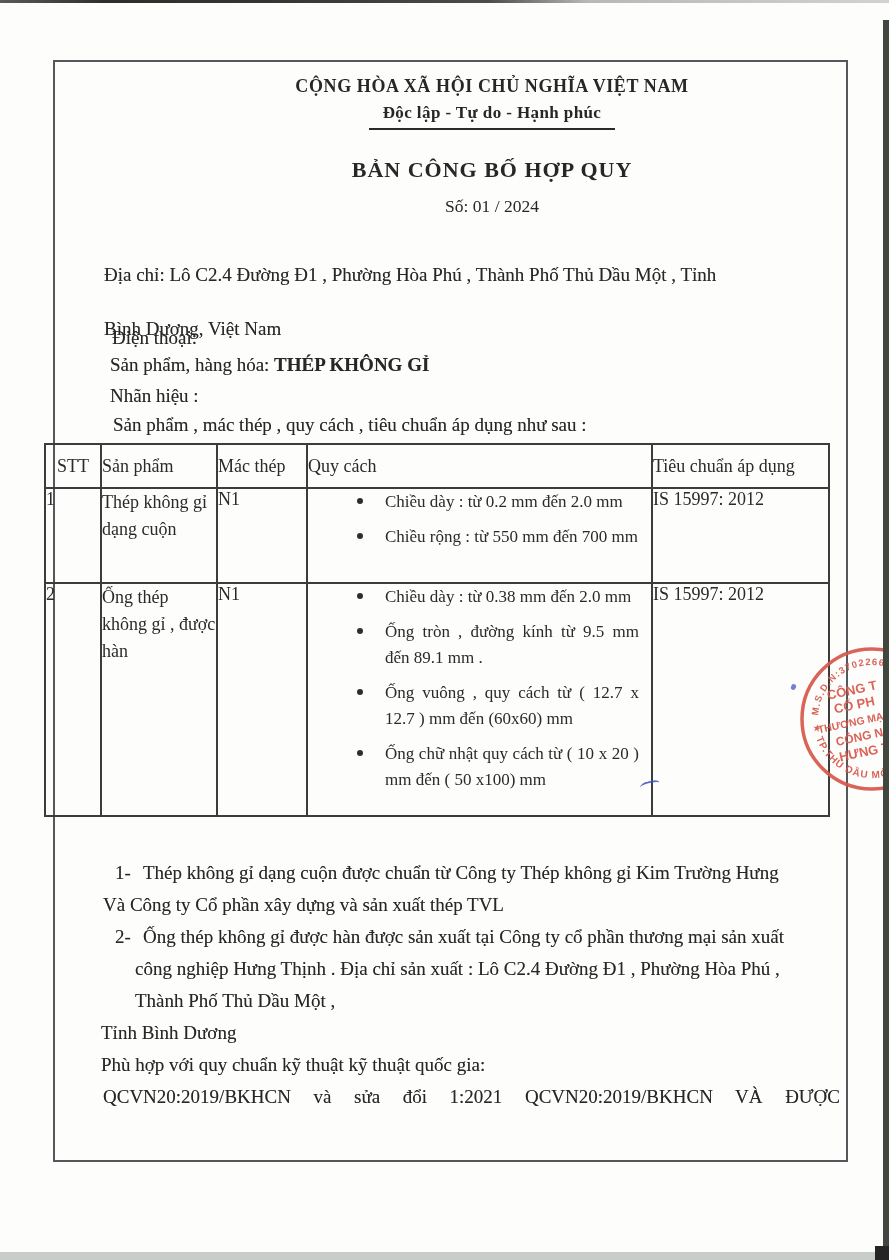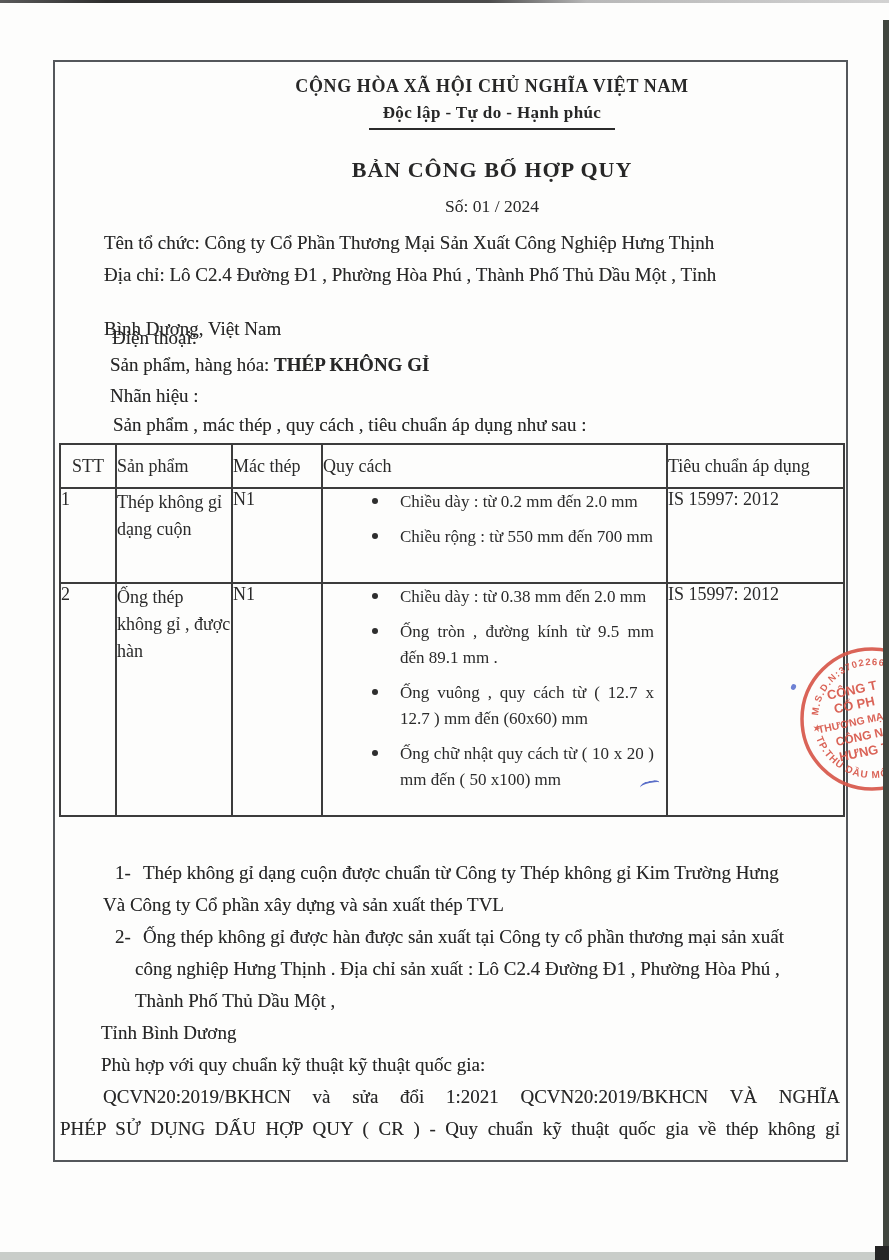--- a/index.html
+++ b/index.html
@@ -25,21 +25,21 @@
   .motto-wrap{top:103px;}
   .motto{display:inline-block;font-weight:bold;font-size:17px;letter-spacing:.4px;
     padding:0 14px 5px 14px;border-bottom:2px solid #2b2b2b;text-align:center;}
   .title{top:157px;font-weight:bold;font-size:22px;letter-spacing:1px;}
   .docnum{top:196px;font-size:17.5px;}
 
   .bodyline{font-size:19px;line-height:26px;text-shadow:0 0 .5px rgba(45,45,45,.4);}
   .bold{font-weight:bold;}
 
   
-  table.spec{position:absolute;left:59px;top:443px;width:784px;border-collapse:collapse;table-layout:fixed;}
+  table.spec{position:absolute;left:44px;top:443px;width:784px;border-collapse:collapse;table-layout:fixed;}
   table.spec td,table.spec th{border:2px solid #3c3c3c;vertical-align:top;
     font-size:18px;font-weight:normal;text-align:left;padding:0;color:#2a2a2a;}
   tr.hdr{height:44px;}
   tr.hdr th{vertical-align:middle;}
   tr.hdr th.c{text-align:center;padding-left:0;}
   tr.r1{height:95px;} tr.r2{height:233px;}
   td.stt{text-align:center;padding-top:10px;}
   td.prod{padding:10px 8px 0 13px;text-align:justify;line-height:27px;}
   td.grade{text-align:center;padding-top:10px;}
   td.specs{padding:9px 0 0 0;border-radius:13px;}
@@ -70,21 +70,20 @@
 
   <div class="abs frame"></div>
 
   <div class="abs center-line country">CỘNG HÒA XÃ HỘI CHỦ NGHĨA VIỆT NAM</div>
   <div class="abs center-line motto-wrap">
     <span class="motto">Độc lập - Tự do - Hạnh phúc</span>
   </div>
   <div class="abs center-line title">BẢN CÔNG BỐ HỢP QUY</div>
   <div class="abs center-line docnum">Số: 01 / 2024</div>
 
-  <div class="abs bodyline nowrap" style="left:104px;top:230px;">Tên tổ chức: Công ty Cổ Phần Thương Mại Sản Xuất Công Nghiệp Hưng Thịnh</div>
   <div class="abs bodyline nowrap" style="left:104px;top:262px;">Địa chỉ: Lô C2.4 Đường Đ1 , Phường Hòa Phú , Thành Phố Thủ Dầu Một , Tỉnh</div>
   <div class="abs bodyline nowrap" style="left:104px;top:284px;margin-top:32px;">Bình Dương, Việt Nam</div>
   <div class="abs bodyline nowrap" style="left:112px;top:325px;">Điện thoại:</div>
 
   <div class="abs bodyline nowrap" style="left:110px;top:352px;">
     <span>Sản phẩm, hàng hóa:</span>
     <span class="bold">THÉP KHÔNG GỈ</span>
   </div>
   <div class="abs bodyline nowrap" style="left:110px;top:383px;">Nhãn hiệu :</div>
   <div class="abs bodyline nowrap" style="left:113px;top:412px;">Sản phẩm , mác thép , quy cách , tiêu chuẩn áp dụng như sau :</div>
@@ -134,22 +133,21 @@
     <span class="marker">1-</span><span>Thép không gỉ dạng cuộn được chuẩn từ Công ty Thép không gỉ Kim Trường Hưng</span>
   </div>
   <div class="abs bodyline nowrap" style="left:103px;top:892px;">Và Công ty Cổ phần xây dựng và sản xuất thép TVL</div>
   <div class="abs bodyline nowrap" style="left:115px;top:924px;">
     <span class="marker">2-</span><span>Ống thép không gỉ được hàn được sản xuất tại Công ty cổ phần thương mại sản xuất</span>
   </div>
   <div class="abs bodyline nowrap" style="left:135px;top:956px;">công nghiệp Hưng Thịnh . Địa chỉ sản xuất : Lô C2.4 Đường Đ1 , Phường Hòa Phú ,</div>
   <div class="abs bodyline nowrap" style="left:135px;top:988px;">Thành Phố Thủ Dầu Một ,</div>
   <div class="abs bodyline nowrap" style="left:101px;top:1020px;">Tỉnh Bình Dương</div>
   <div class="abs bodyline nowrap" style="left:101px;top:1052px;">Phù hợp với quy chuẩn kỹ thuật kỹ thuật quốc gia:</div>
-  <div class="abs bodyline just" style="left:103px;top:1084px;width:737px;">QCVN20:2019/BKHCN và sửa đổi 1:2021 QCVN20:2019/BKHCN VÀ NGHĨA</div>
-  <div class="abs bodyline just" style="left:60px;top:1116px;width:780px;">PHÉP SỬ DỤNG DẤU HỢP QUY ( CR ) - Quy chuẩn kỹ thuật quốc gia về thép không gỉ</div>
+  <div class="abs bodyline just" style="left:103px;top:1084px;width:737px;">QCVN20:2019/BKHCN và sửa đổi 1:2021 QCVN20:2019/BKHCN VÀ ĐƯỢC</div>
 
   <svg class="abs stamp" viewBox="0 0 160 160" width="160" height="160">
     <circle cx="80" cy="80" r="70" fill="none" stroke="#d8584b" stroke-width="3.5"></circle>
     <path id="arcTop" d="M 26 80 A 54 54 0 0 1 134 80" fill="none"></path>
     <path id="arcBot" d="M 21 80 A 59 59 0 0 0 139 80" fill="none"></path>
     <text font-size="9.5" fill="#d8584b" letter-spacing="1.2">
       <textPath href="#arcTop" startOffset="2%">M.S.D.N:3702266</textPath>
     </text>
     <text font-size="10" fill="#d8584b" letter-spacing="1">
       <textPath href="#arcBot" startOffset="3%">★ TP.THỦ DẦU MỘ</textPath>

